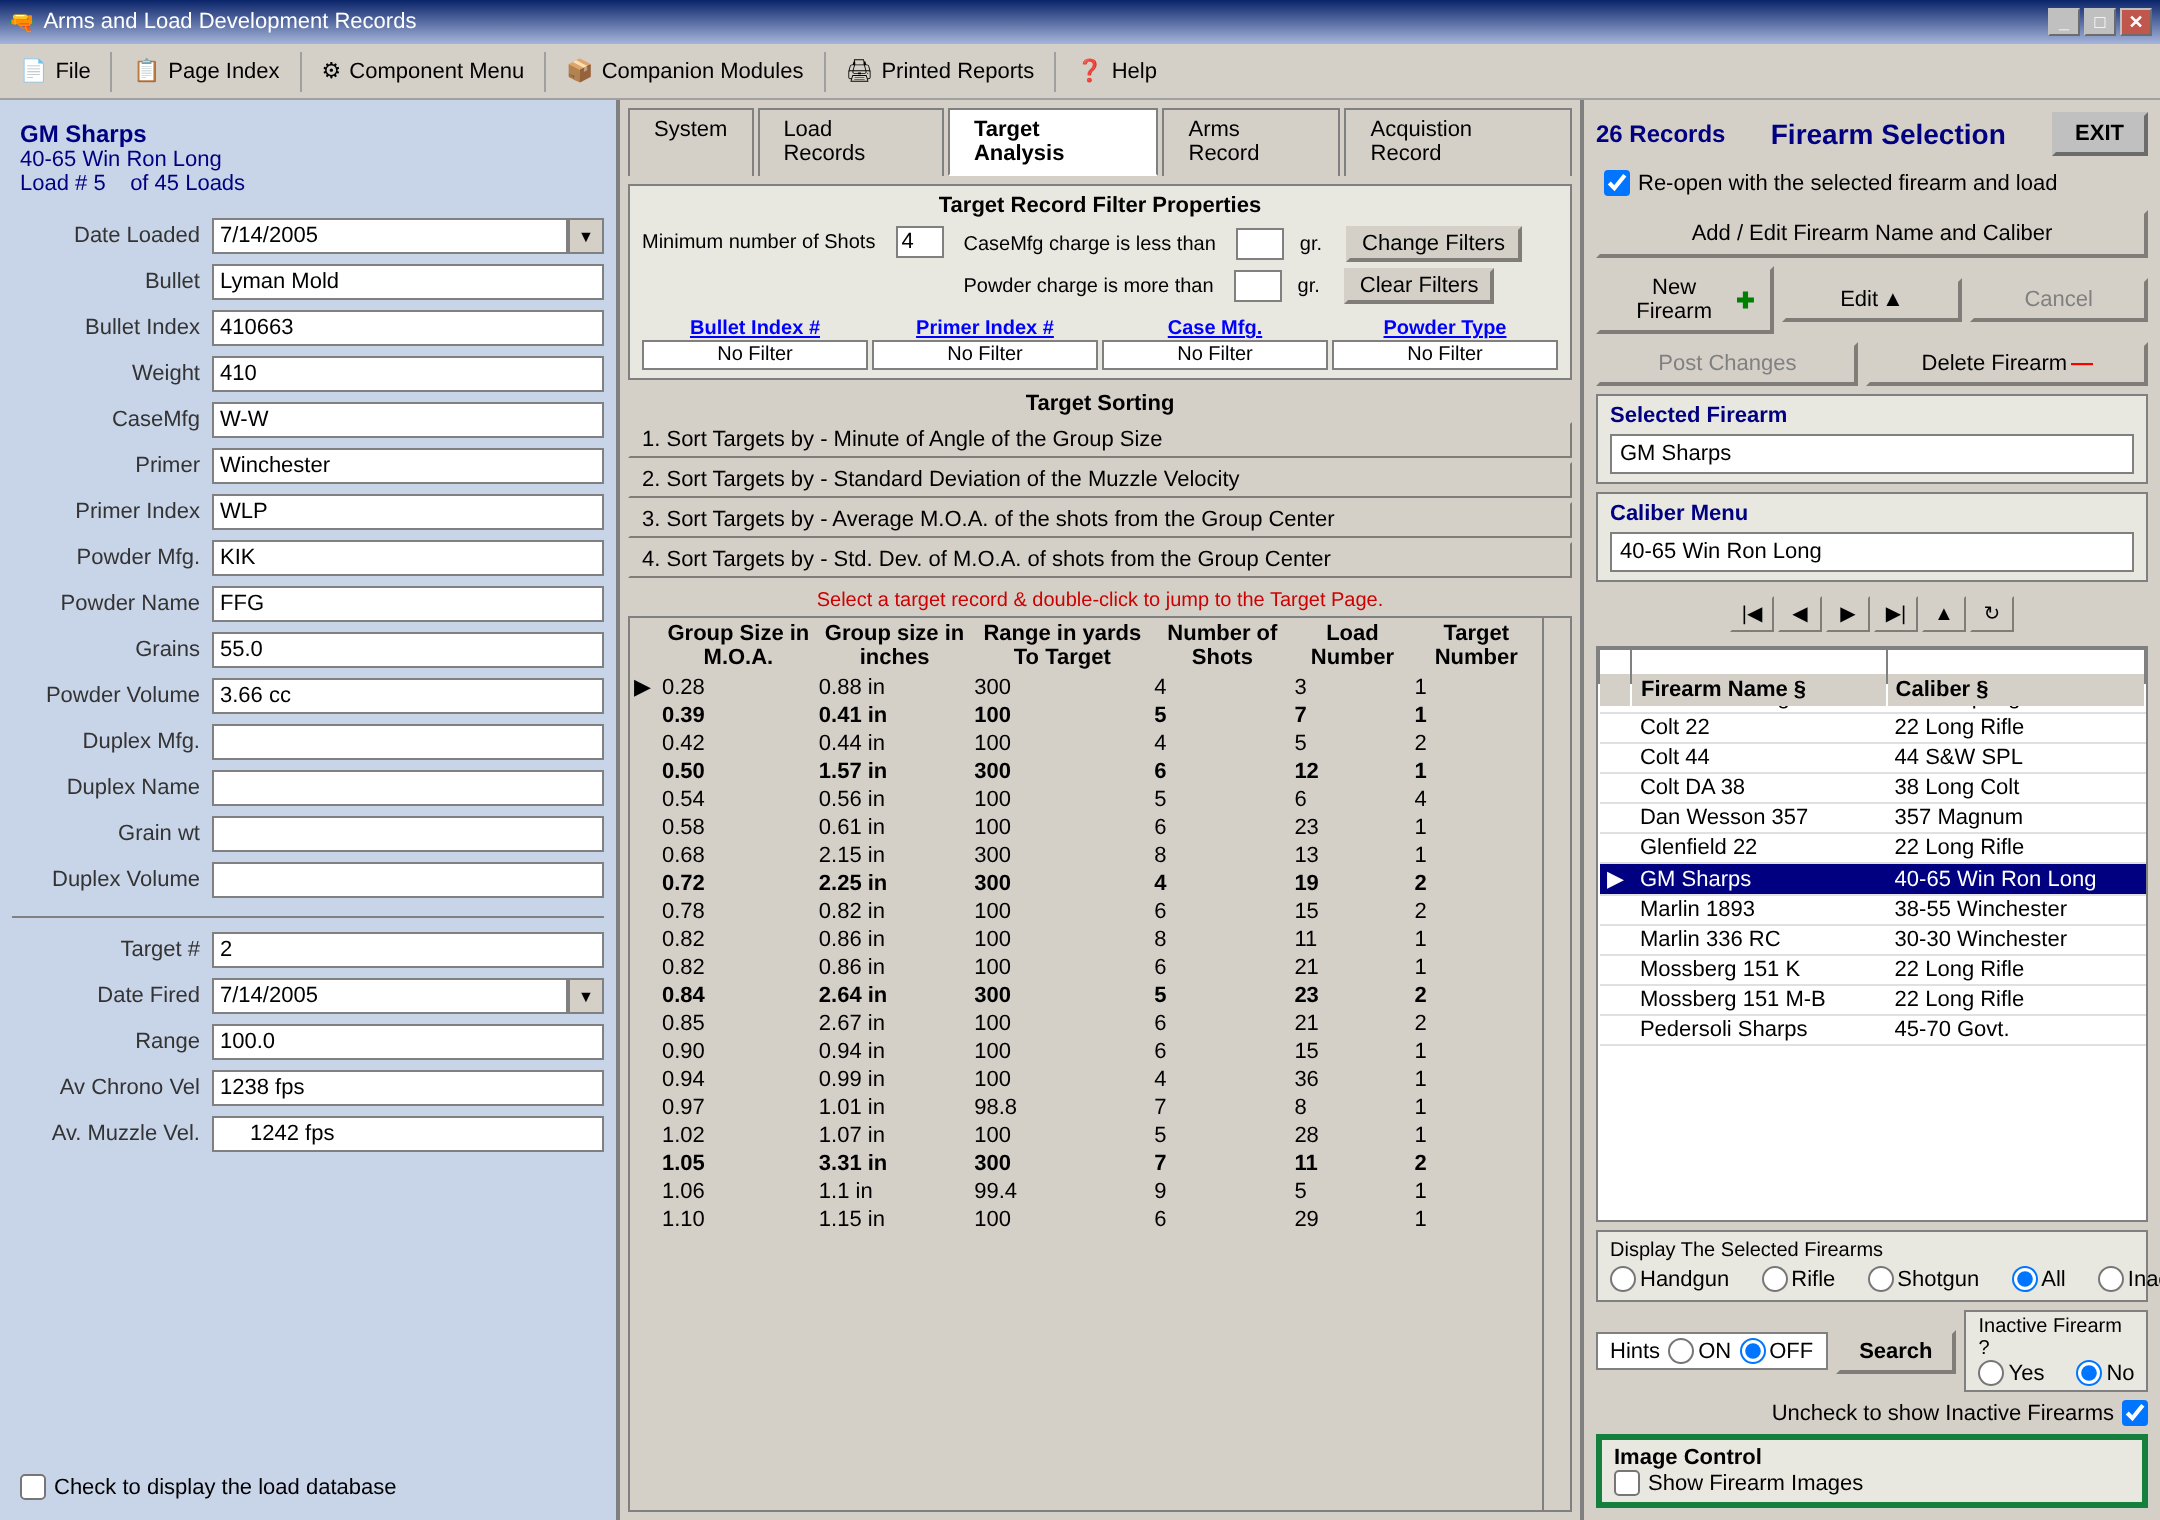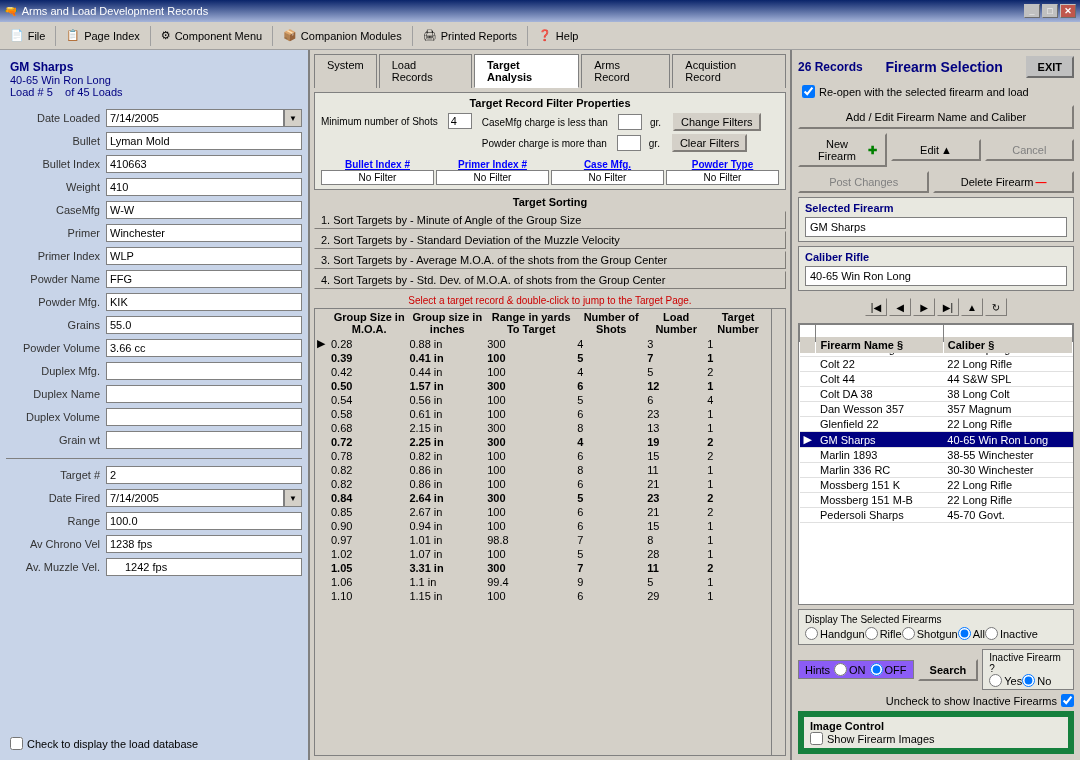--- a/index.html
+++ b/index.html
@@ -320,32 +320,32 @@
       cursor: pointer; font-size: 10px;
     }
 
     
     .radio-section {
       border: 1px solid #808080;
       background: #e8e8e0;
       padding: 4px 6px;
     }
     .radio-title { font-size: 10px; margin-bottom: 2px; }
-    .radio-row { display: flex; align-items: center; gap: 0; }
+    .radio-row { display: flex; align-items: center; gap: 16px; }
     .radio-item { display: flex; align-items: center; gap: 2px; font-size: 10px; }
 
     
     .hints-row {
       display: flex;
       align-items: center;
       gap: 4px;
     }
     .hints-box { 
       border: 1px solid #808080; 
-      background: #8b5cf6; 
+      background: #ffffff; 
       padding: 2px 6px;
       display: flex; align-items: center; gap: 4px;
       font-size: 10px;
     }
     .search-btn {
       background: #d4d0c8;
       border: 2px outset #d4d0c8;
       padding: 3px 10px;
       cursor: pointer;
       font-size: 11px;
@@ -353,21 +353,21 @@
     }
     .inactive-box {
       border: 1px solid #808080;
       background: #e8e8e0;
       padding: 2px 6px;
       font-size: 10px;
     }
 
     
     .image-control {
-      border: 6px solid #15803d;
+      border: 3px solid #15803d;
       background: #e8e8e0;
       padding: 3px 6px;
       font-size: 10px;
     }
 
     .uncheck-row {
       font-size: 10px;
       text-align: right;
       display: flex;
       align-items: center;
@@ -484,56 +484,56 @@
       <span class="field-label">Primer</span>
       <input class="field-input" style="width: 160px;" value="Winchester">
     </div>
 
     <div class="field-row">
       <span class="field-label">Primer Index</span>
       <input class="field-input" style="width: 80px;" value="WLP">
     </div>
 
     <div class="field-row">
+      <span class="field-label">Powder Mfg.</span>
+      <input class="field-input" style="width: 80px;" value="KIK">
+    </div>
+
+    <div class="field-row">
       <span class="field-label">Powder Name</span>
       <input class="field-input" style="width: 80px;" value="FFG">
     </div>
 
     <div class="field-row">
-      <span class="field-label">Powder Mfg.</span>
-      <input class="field-input" style="width: 80px;" value="KIK">
-    </div>
-
-    <div class="field-row">
       <span class="field-label">Grains</span>
       <input class="field-input" style="width: 80px;" value="55.0">
     </div>
 
     <div class="field-row">
       <span class="field-label">Powder Volume</span>
       <input class="field-input" style="width: 80px;" value="3.66 cc">
     </div>
 
     <div class="field-row">
       <span class="field-label">Duplex Mfg.</span>
       <input class="field-input" style="width: 160px;" value="">
     </div>
 
     <div class="field-row">
       <span class="field-label">Duplex Name</span>
       <input class="field-input" style="width: 160px;" value="">
     </div>
 
     <div class="field-row">
+      <span class="field-label">Grain wt</span>
+      <input class="field-input" style="width: 80px;" value="">
+    </div>
+
+    <div class="field-row">
       <span class="field-label">Duplex Volume</span>
-      <input class="field-input" style="width: 80px;" value="">
-    </div>
-
-    <div class="field-row">
-      <span class="field-label">Grain wt</span>
       <input class="field-input" style="width: 80px;" value="">
     </div>
 
     <div class="divider-line"></div>
 
     <div class="field-row">
       <span class="field-label">Target #</span>
       <input class="field-input" style="width: 60px;" value="2">
     </div>
 
@@ -786,20 +786,29 @@
                 <td class="nav-arrow-col"></td>
                 <td>0.90</td>
                 <td>0.94 in</td>
                 <td>100</td>
                 <td>6</td>
                 <td>15</td>
                 <td>1</td>
               </tr>
               <tr>
                 <td class="nav-arrow-col"></td>
+                <td>0.94</td>
+                <td>0.99 in</td>
+                <td>100</td>
+                <td>4</td>
+                <td>36</td>
+                <td>1</td>
+              </tr>
+              <tr>
+                <td class="nav-arrow-col"></td>
                 <td>0.97</td>
                 <td>1.01 in</td>
                 <td>98.8</td>
                 <td>7</td>
                 <td>8</td>
                 <td>1</td>
               </tr>
               <tr>
                 <td class="nav-arrow-col"></td>
                 <td>1.02</td>
@@ -885,21 +894,21 @@
         <span class="minus-icon">—</span>
       </div>
     </div>
 
     <div class="field-section">
       <div class="field-section-title">Selected Firearm</div>
       <input class="full-input" value="GM Sharps" style="">
     </div>
 
     <div class="field-section">
-      <div class="field-section-title">Caliber Rifle</div>
+      <div class="field-section-title">Caliber Menu</div>
       <input class="full-input" value="40-65 Win Ron Long" style="">
     </div>
 
     <div class="list-nav">
       <div class="nav-btn">|◀</div>
       <div class="nav-btn">◀</div>
       <div class="nav-btn">▶</div>
       <div class="nav-btn">▶|</div>
       <div class="nav-btn">▲</div>
       <div class="nav-btn">↻</div>

